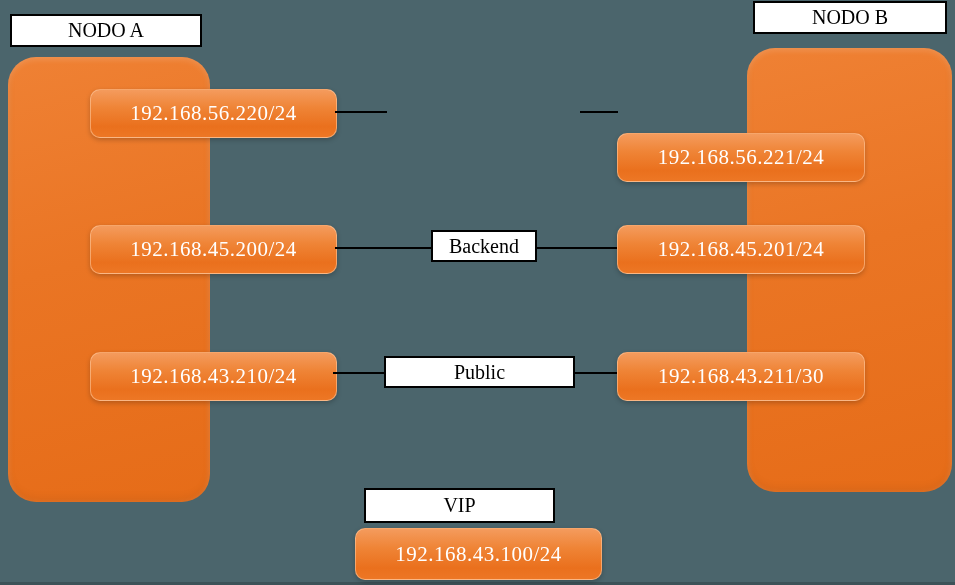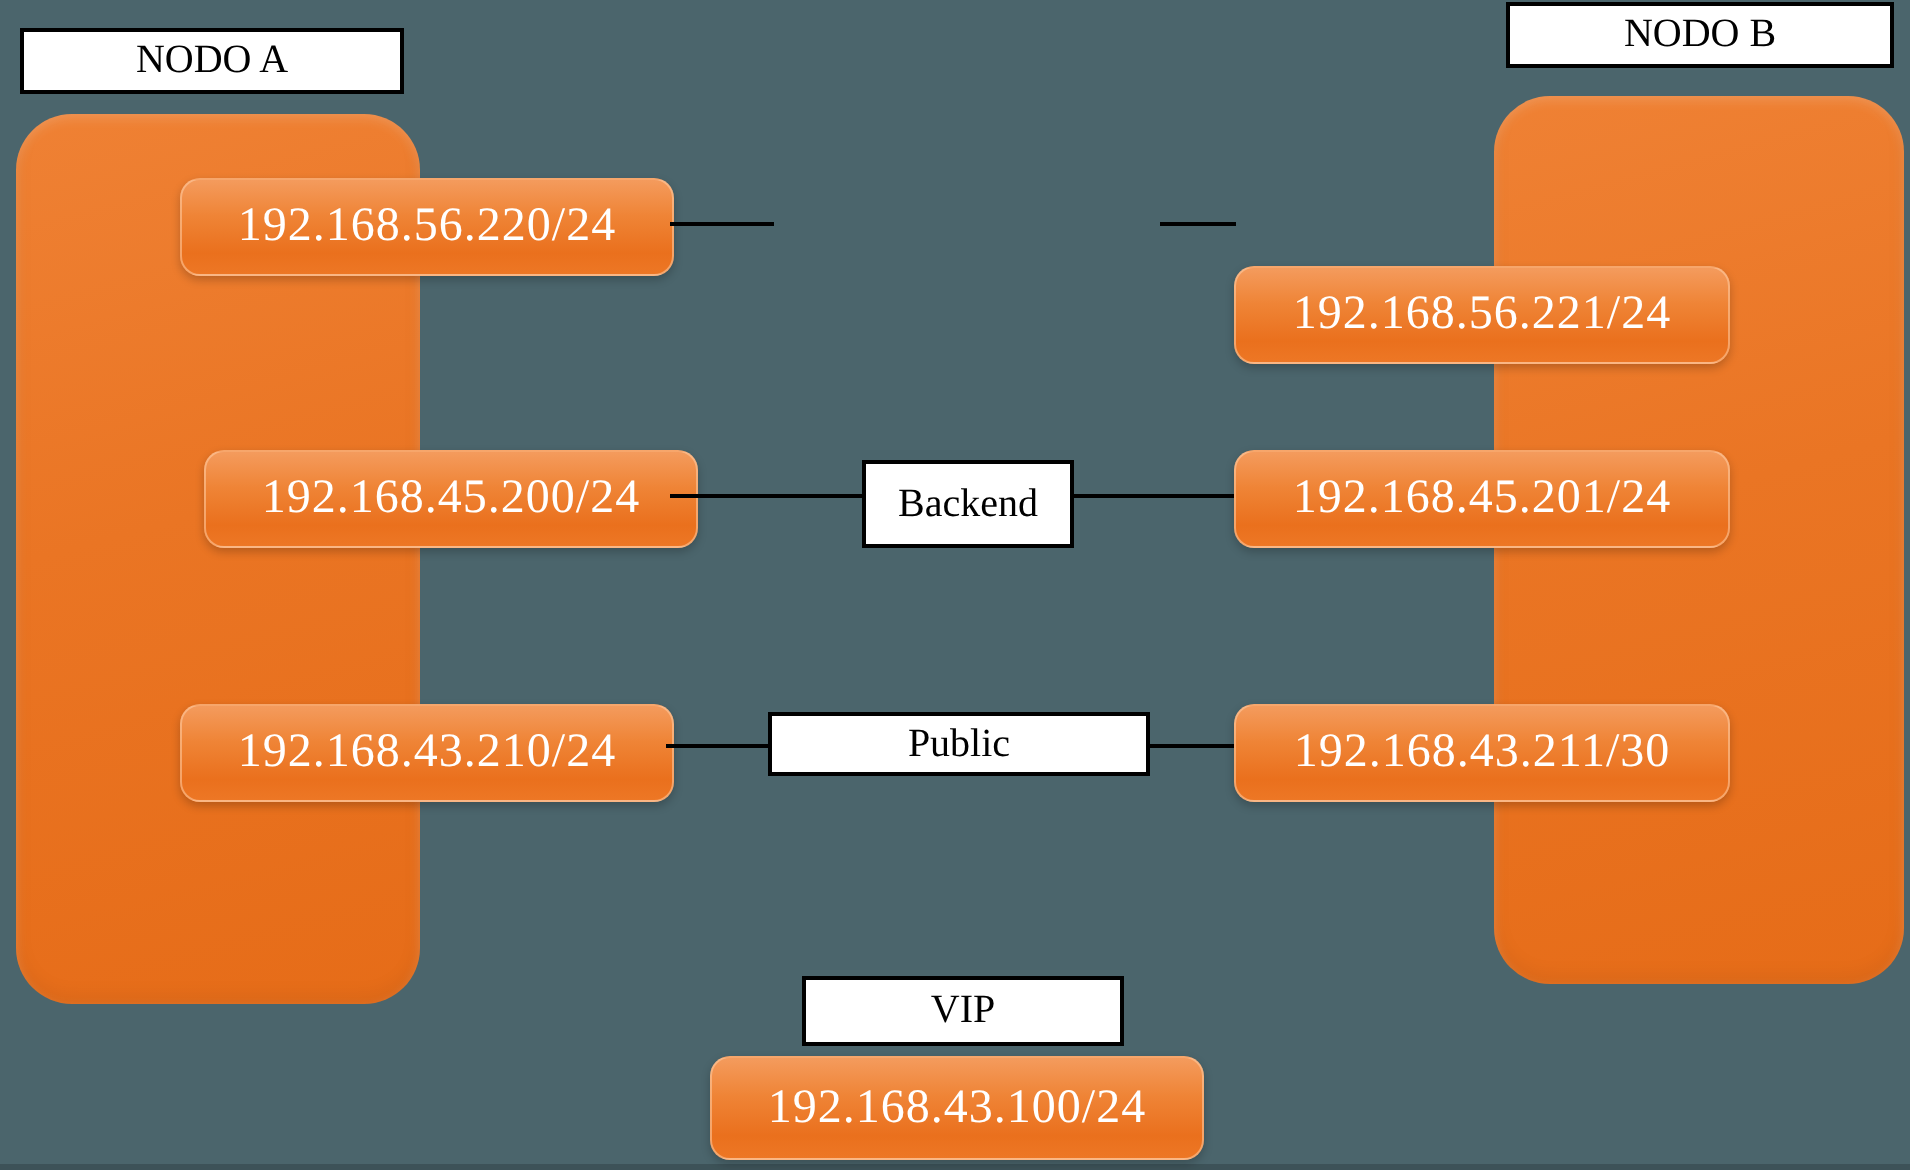--- a/index.html
+++ b/index.html
@@ -22,21 +22,21 @@
 
   
   .ip-pill {
     position: absolute;
     border-radius: 10px;
     background: linear-gradient(180deg, #F49B5D 0%, #EF8436 38%, #EA701D 78%, #ED7725 100%);
     border: 1px solid rgba(255,205,165,0.55);
     box-shadow: 0 2px 5px rgba(0,0,0,0.22);
     display: flex; align-items: center; justify-content: center;
     color: #FFFFFF;
-    font-size: 24px;
+    font-size: 21px;
     letter-spacing: 0.5px;
     white-space: nowrap;
   }
 
   
   .label-box {
     position: absolute;
     background: #FFFFFF;
     border: 2px solid #000000;
     box-sizing: border-box;
@@ -69,29 +69,29 @@
   <div class="label-box" style="left:753px; top:1px; width:194px; height:33px;">NODO B</div>
 
   <div class="node-body" style="left:8px; top:57px; width:202px; height:445px;"></div>
   <div class="node-body" style="left:747px; top:48px; width:205px; height:444px;"></div>
 
   <div class="ip-pill" style="left:90px; top:89px; width:245px; height:47px;">192.168.56.220/24</div>
   <div class="connector" style="left:335px; top:111px; width:52px;"></div>
   <div class="connector" style="left:580px; top:111px; width:38px;"></div>
   <div class="ip-pill" style="left:617px; top:89px; width:246px; height:47px;margin-top:44px;">192.168.56.221/24</div>
 
-  <div class="ip-pill" style="left:102px; top:225px; width:245px; height:47px;text-align:right;">192.168.45.200/24</div>
+  <div class="ip-pill" style="left:90px; top:225px; width:245px; height:47px;text-align:right;">192.168.45.200/24</div>
   <div class="connector" style="left:335px; top:247px; width:96px;"></div>
-  <div class="label-box" style="left:431px; top:230px; width:106px; height:44px;">Backend</div>
+  <div class="label-box" style="left:431px; top:230px; width:106px; height:32px;">Backend</div>
   <div class="connector" style="left:537px; top:247px; width:80px;"></div>
   <div class="ip-pill" style="left:617px; top:225px; width:246px; height:47px;">192.168.45.201/24</div>
 
   <div class="ip-pill" style="left:90px; top:352px; width:245px; height:47px;">192.168.43.210/24</div>
   <div class="connector" style="left:333px; top:372px; width:51px;"></div>
   <div class="label-box" style="left:384px; top:356px; width:191px; height:32px;">Public</div>
   <div class="connector" style="left:575px; top:372px; width:42px;"></div>
   <div class="ip-pill" style="left:617px; top:352px; width:246px; height:47px;">192.168.43.211/30</div>
 
-  <div class="label-box" style="left:401px; top:488px; width:161px; height:35px;">VIP</div>
+  <div class="label-box" style="left:364px; top:488px; width:191px; height:35px;">VIP</div>
   <div class="ip-pill" style="left:355px; top:528px; width:245px; height:50px;">192.168.43.100/24</div>
 
   <div class="bottom-edge"></div>
 </div>
 
 </body></html>

